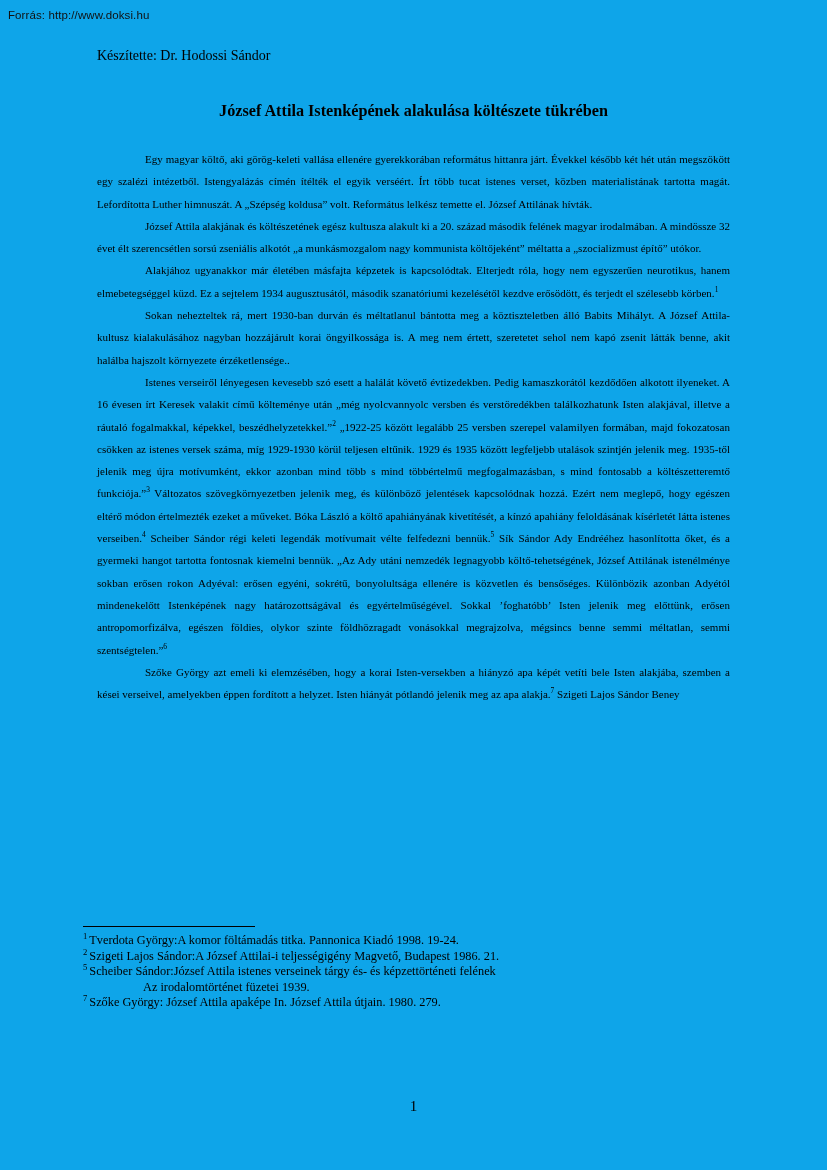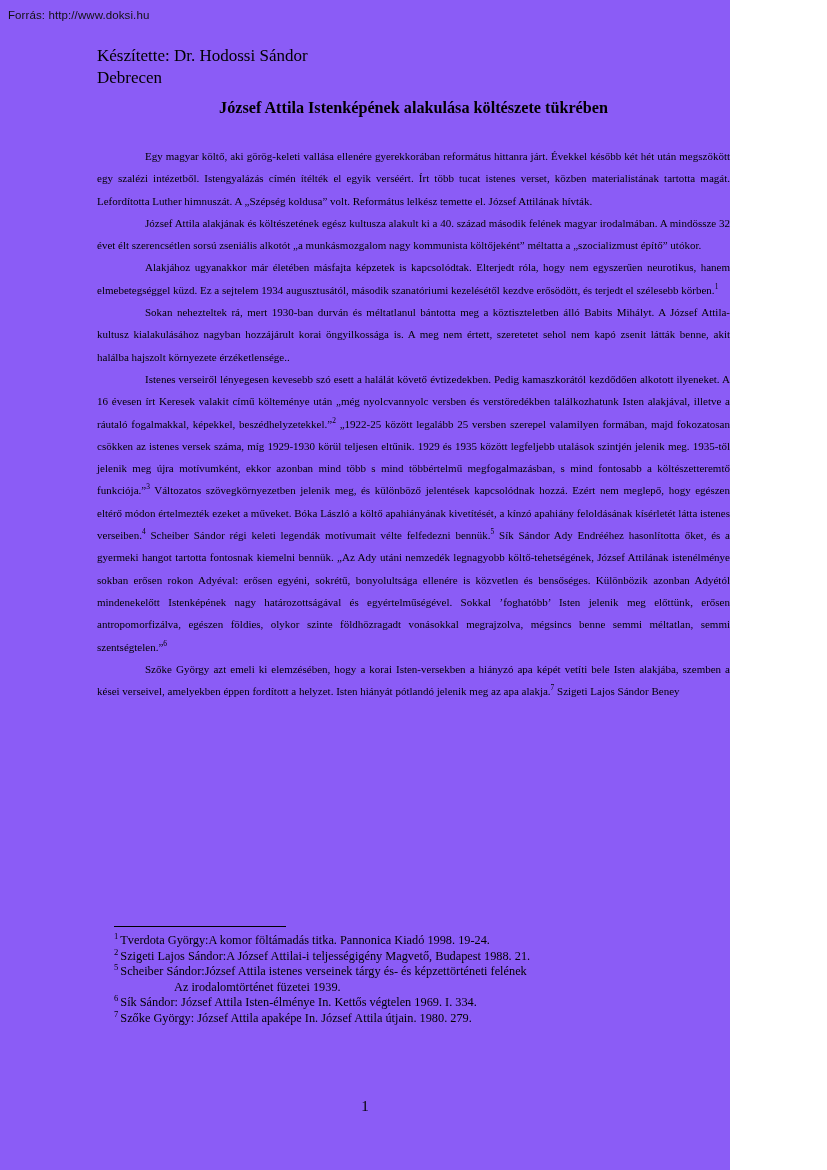--- a/index.html
+++ b/index.html
@@ -6,52 +6,52 @@
     margin: 0;
     padding: 0;
     background: #ffffff;
   }
   body {
     font-family: "Liberation Serif", "DejaVu Serif", serif;
     color: #000000;
   }
   .page {
     position: relative;
-    width: 730px;
+    width: 827px;
     height: 1170px;
-    background: #8b5cf6;
+    background: #0ea5e9;
     overflow: hidden;
     box-sizing: border-box;
   }
   .source-header {
     position: absolute;
     top: 9px;
     left: 8px;
     font-family: "Liberation Sans", "DejaVu Sans", sans-serif;
     font-size: 11.5px;
     letter-spacing: 0.1px;
     color: #111111;
     white-space: nowrap;
   }
   .content {
     position: absolute;
     left: 97px;
     top: 45px;
     width: 633px;
   }
   .byline {
-    font-size: 17px;
+    font-size: 14px;
     line-height: 22px;
     text-align: left;
   }
   .byline div {
     white-space: nowrap;
   }
   .doc-title {
-    margin-top: 8px;
+    margin-top: 33px;
     font-size: 16.2px;
     font-weight: bold;
     text-align: center;
     line-height: 22px;
   }
   .body-block {
     margin-top: 26px;
   }
   p.para {
     margin: 0;
@@ -62,21 +62,21 @@
     hyphens: none;
     -webkit-hyphens: none;
   }
   sup {
     font-size: 0.68em;
     vertical-align: super;
     line-height: 0;
   }
   .footnote-area {
     position: absolute;
-    left: 114px;
+    left: 83px;
     top: 926px;
     width: 633px;
   }
   .footnote-rule {
     width: 172px;
     height: 0;
     border: none;
     border-top: 1.1px solid #000000;
     margin: 0 0 6px 0;
   }
@@ -113,42 +113,40 @@
 <body>
 
 <div class="page">
 
   <div class="source-header">Forrás: http://www.doksi.hu</div>
 
   <div class="content">
 
     <div class="byline">
       <div>Készítette: Dr. Hodossi Sándor</div>
-      <div>Debrecen</div>
     </div>
 
     <div class="doc-title">József Attila Istenképének alakulása költészete tükrében</div>
 
     <div class="body-block">
       <p class="para">Egy magyar költő, aki görög-keleti vallása ellenére gyerekkorában református hittanra járt. Évekkel később két hét után megszökött egy szalézi intézetből. Istengyalázás címén ítélték el egyik verséért. Írt több tucat istenes verset, közben materialistának tartotta magát. Lefordította Luther himnuszát. A „Szépség koldusa” volt. Református lelkész temette el. József Attilának hívták.</p>
-      <p class="para">József Attila alakjának és költészetének egész kultusza alakult ki a 40. század második felének magyar irodalmában. A mindössze 32 évet élt szerencsétlen sorsú zseniális alkotót „a munkásmozgalom nagy kommunista költőjeként” méltatta a „szocializmust építő” utókor.</p>
+      <p class="para">József Attila alakjának és költészetének egész kultusza alakult ki a 20. század második felének magyar irodalmában. A mindössze 32 évet élt szerencsétlen sorsú zseniális alkotót „a munkásmozgalom nagy kommunista költőjeként” méltatta a „szocializmust építő” utókor.</p>
       <p class="para"><span>Alakjához ugyanakkor már életében másfajta képzetek is kapcsolódtak. Elterjedt róla, hogy nem egyszerűen neurotikus, hanem elmebetegséggel küzd. Ez a sejtelem 1934 augusztusától, második szanatóriumi kezelésétől kezdve erősödött, és terjedt el szélesebb körben.</span><sup>1</sup></p>
       <p class="para">Sokan nehezteltek rá, mert 1930-ban durván és méltatlanul bántotta meg a köztiszteletben álló Babits Mihályt. A József Attila-kultusz kialakulásához nagyban hozzájárult korai öngyilkossága is. A meg nem értett, szeretetet sehol nem kapó zsenit látták benne, akit halálba hajszolt környezete érzéketlensége..</p>
       <p class="para">Istenes verseiről lényegesen kevesebb szó esett a halálát követő évtizedekben. Pedig kamaszkorától kezdődően alkotott ilyeneket. A 16 évesen írt Keresek valakit című költeménye után „még nyolcvannyolc versben és verstöredékben találkozhatunk Isten alakjával, illetve a ráutaló fogalmakkal, képekkel, beszédhelyzetekkel.”<sup>2</sup> „1922-25 között legalább 25 versben szerepel valamilyen formában, majd fokozatosan csökken az istenes versek száma, míg 1929-1930 körül teljesen eltűnik. 1929 és 1935 között legfeljebb utalások szintjén jelenik meg. 1935-től jelenik meg újra motívumként, ekkor azonban mind több s mind többértelmű megfogalmazásban, s mind fontosabb a költészetteremtő funkciója.”<sup>3</sup> Változatos szövegkörnyezetben jelenik meg, és különböző jelentések kapcsolódnak hozzá. Ezért nem meglepő, hogy egészen eltérő módon értelmezték ezeket a műveket. Bóka László a költő apahiányának kivetítését, a kínzó apahiány feloldásának kísérletét látta istenes verseiben.<sup>4</sup> Scheiber Sándor régi keleti legendák motívumait vélte felfedezni bennük.<sup>5</sup> Sík Sándor Ady Endrééhez hasonlította őket, és a gyermeki hangot tartotta fontosnak kiemelni bennük. „Az Ady utáni nemzedék legnagyobb költő-tehetségének, József Attilának istenélménye sokban erősen rokon Adyéval: erősen egyéni, sokrétű, bonyolultsága ellenére is közvetlen és bensőséges. Különbözik azonban Adyétól mindenekelőtt Istenképének nagy határozottságával és egyértelműségével. Sokkal ’foghatóbb’ Isten jelenik meg előttünk, erősen antropomorfizálva, egészen földies, olykor szinte földhözragadt vonásokkal megrajzolva, mégsincs benne semmi méltatlan, semmi szentségtelen.”<sup>6</sup></p>
       <p class="para">Szőke György azt emeli ki elemzésében, hogy a korai Isten-versekben a hiányzó apa képét vetíti bele Isten alakjába, szemben a kései verseivel, amelyekben éppen fordított a helyzet. Isten hiányát pótlandó jelenik meg az apa alakja.<sup>7</sup> Szigeti Lajos Sándor Beney</p>
     </div>
 
   </div>
 
   <div class="footnote-area">
     <hr class="footnote-rule">
     <div class="footnotes">
       <span class="fn"><span class="fn-marker">1</span><span>Tverdota György:A komor föltámadás titka. Pannonica Kiadó 1998. 19-24.</span></span>
-      <span class="fn"><span class="fn-marker">2</span><span>Szigeti Lajos Sándor:A József Attilai-i teljességigény Magvető, Budapest 1988. 21.</span></span>
+      <span class="fn"><span class="fn-marker">2</span><span>Szigeti Lajos Sándor:A József Attilai-i teljességigény Magvető, Budapest 1986. 21.</span></span>
       <span class="fn"><span class="fn-marker">5</span><span>Scheiber Sándor:József Attila istenes verseinek tárgy és- és képzettörténeti felének</span><span class="fn-cont">Az irodalomtörténet füzetei 1939.</span></span>
-      <span class="fn"><span class="fn-marker">6</span><span>Sík Sándor: József Attila Isten-élménye In. Kettős végtelen 1969. I. 334.</span></span>
       <span class="fn"><span class="fn-marker">7</span><span>Szőke György: József Attila apaképe In. József Attila útjain. 1980. 279.</span></span>
     </div>
   </div>
 
   <div class="page-number">1</div>
 
 </div>
 
 </body></html>

